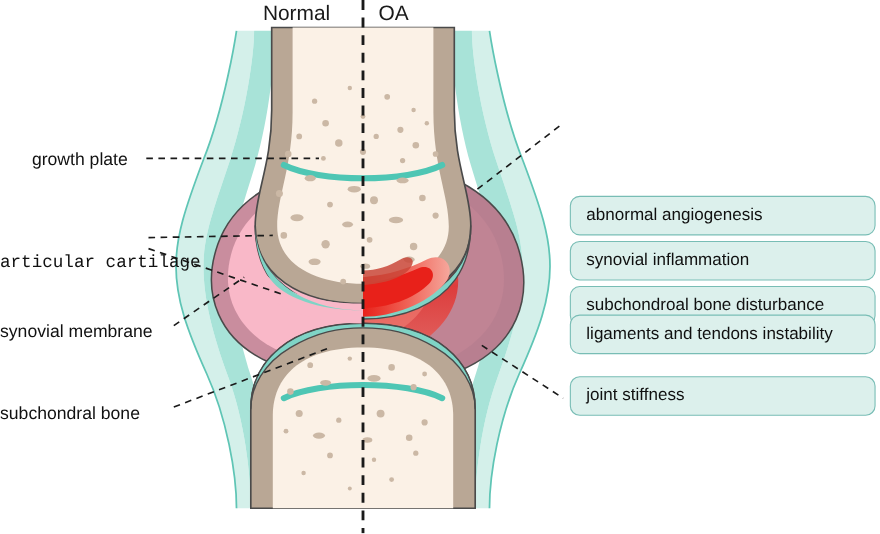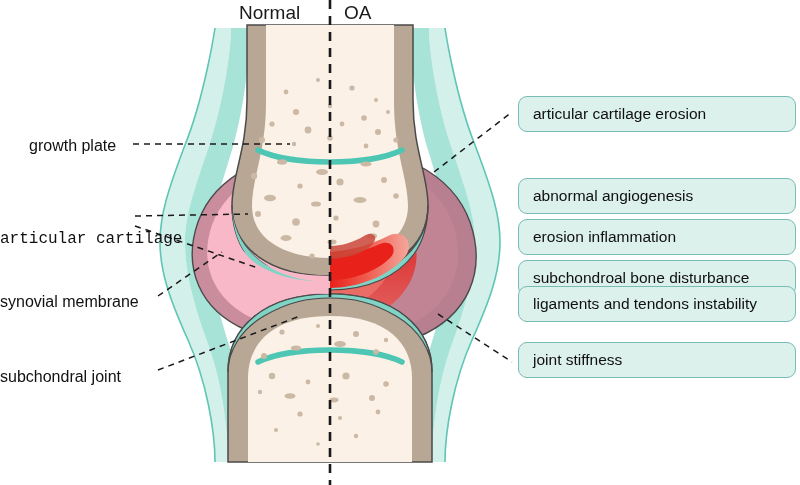--- a/index.html
+++ b/index.html
@@ -261,30 +261,27 @@
       <path d="M438,314 L512,362"></path>
     </g>
   </svg>
 
   <div class="side-title" id="title-normal">Normal</div>
   <div class="side-title" id="title-oa">OA</div>
 
   <div class="anno-label" style="left:0px; top:138px;margin-left:29px;">growth plate</div>
   <div class="anno-label" style="left:0px; top:231px;font-family:Liberation Mono, monospace;">articular cartilage</div>
   <div class="anno-label" style="left:0px; top:294px;">synovial membrane</div>
-  <div class="anno-label" style="left:0px; top:369px;">subchondral joint</div>
-
-  <div class="callout-box" style="top:96px;">
-    <span class="callout-text">articular cartilage erosion</span>
-  </div>
+  <div class="anno-label" style="left:0px; top:369px;">subchondral bone</div>
+
   <div class="callout-box" style="top:178px;">
     <span class="callout-text">abnormal angiogenesis</span>
   </div>
   <div class="callout-box" style="top:219px;">
-    <span class="callout-text">erosion inflammation</span>
+    <span class="callout-text">synovial inflammation</span>
   </div>
   <div class="callout-box" style="top:260px;">
     <span class="callout-text">subchondroal bone disturbance</span>
   </div>
   <div class="callout-box" style="top:286px;">
     <span class="callout-text">ligaments and tendons instability</span>
   </div>
   <div class="callout-box" style="top:342px;">
     <span class="callout-text">joint stiffness</span>
   </div>

